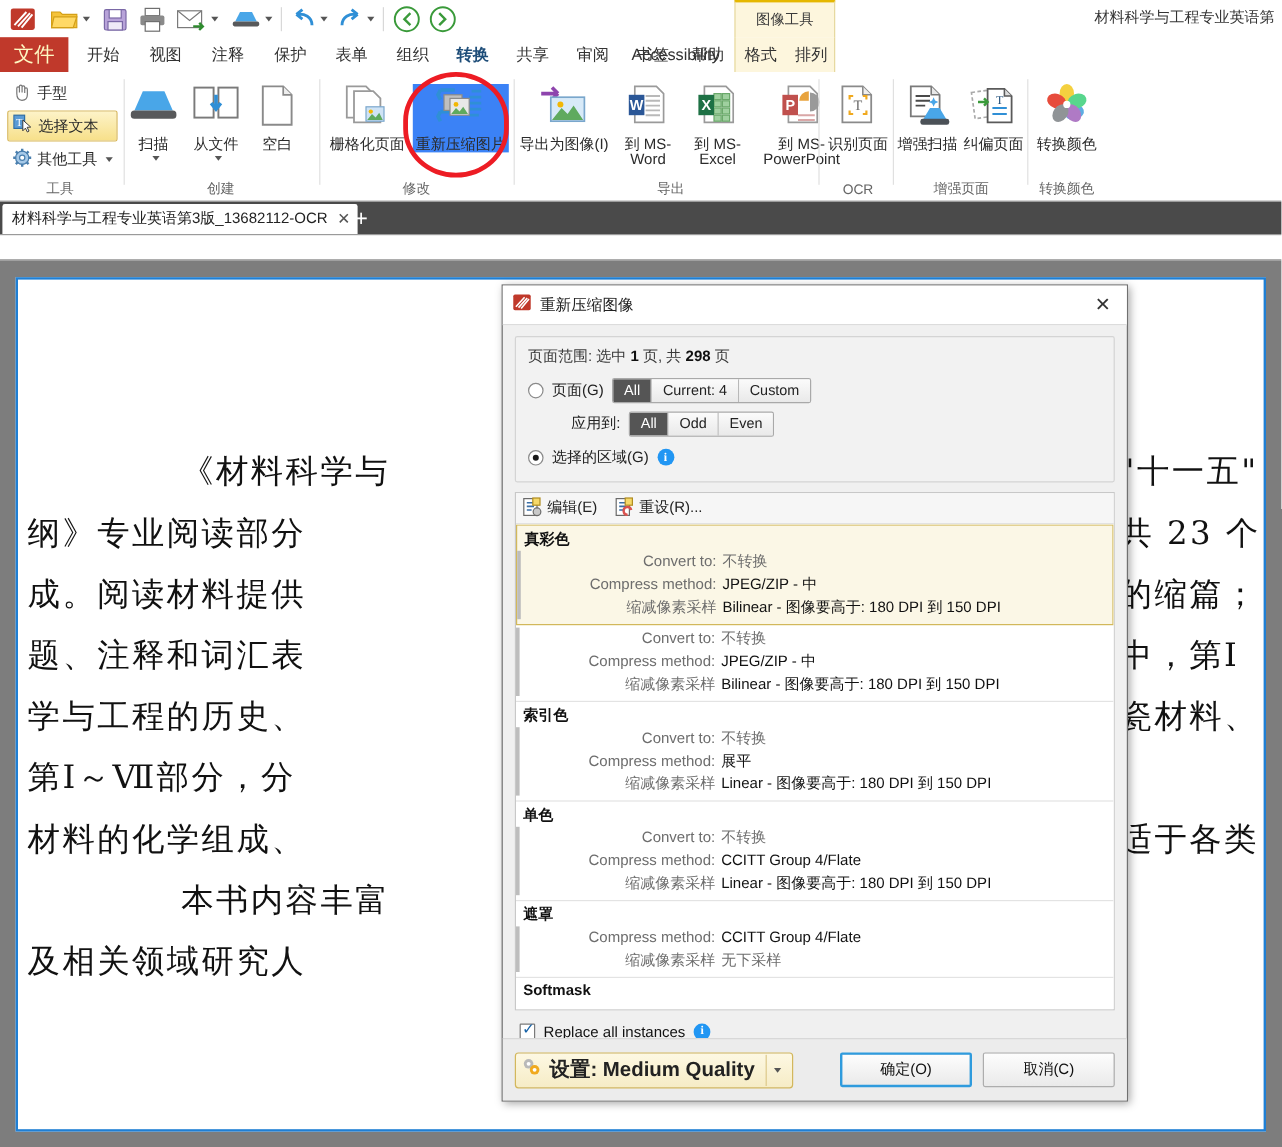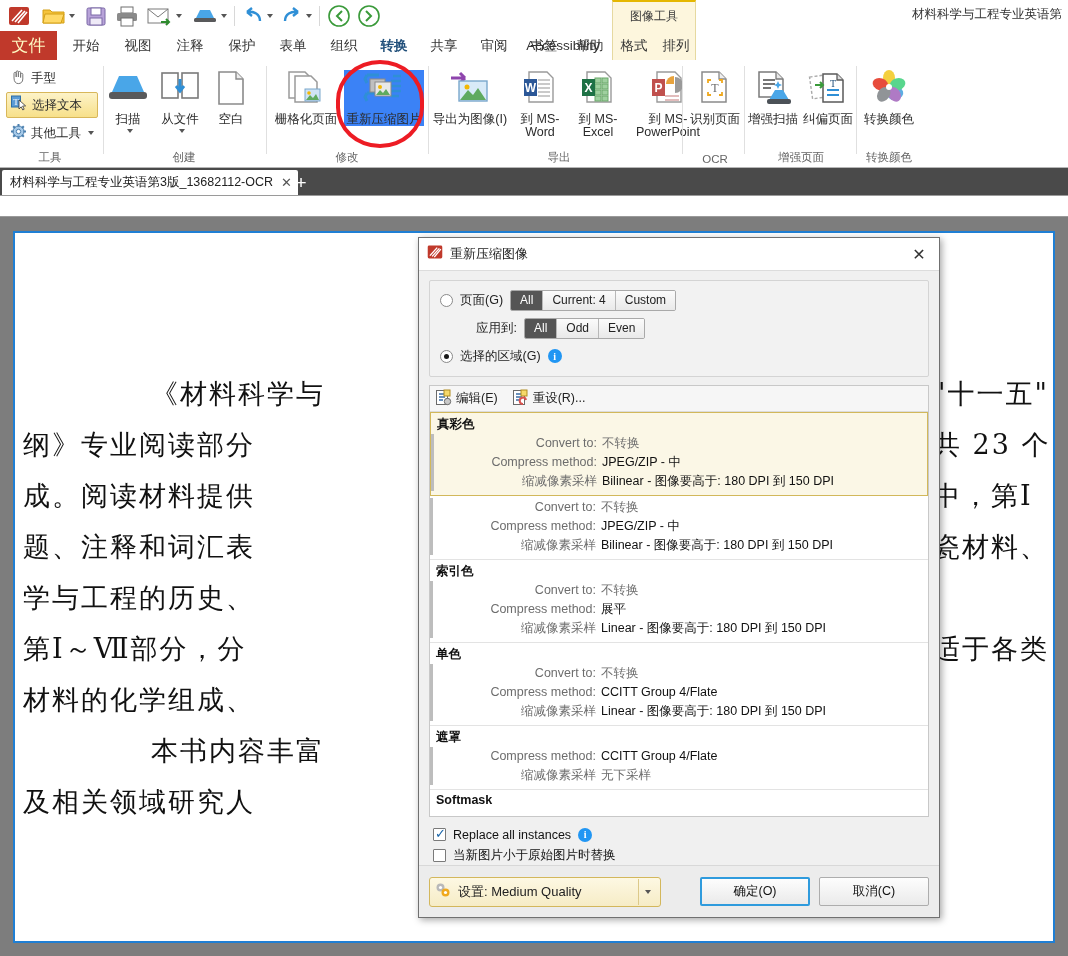--- a/index.html
+++ b/index.html
@@ -211,21 +211,21 @@
   .dlg-footer {
     position:absolute; left:0; bottom:0; width:100%; height:52px;
     background:#ececec; border-top:1px solid #d8d8d8;
     display:flex; align-items:center; padding:0 10px;
   }
   .settings-combo {
     width:232px; height:30px; display:flex; align-items:center;
     background:linear-gradient(#fdf8e3,#f6ecc6); border:1px solid #d3b75c;
     border-radius:3px; padding:0 4px;
   }
-  .settings-combo .lbl { font-size:13px; color:#222; margin-left:6px; }
+  .settings-combo .lbl { font-size:17px; color:#222; margin-left:6px;font-weight:bold; }
   .combo-caret {
     margin-left:auto; width:18px; height:26px; border-left:1px solid #dcc98a;
     display:flex; align-items:center; justify-content:center;
   }
   .btn {
     height:29px; min-width:110px; border:1px solid #adadad; border-radius:2px;
     background:linear-gradient(#fdfdfd,#eaeaea); font-size:12.5px; color:#111;
     display:flex; align-items:center; justify-content:center;
   }
   .btn.primary { border:2px solid #2f9bdd; }
@@ -595,20 +595,21 @@
         <div class="pgline">题、注释和词汇表</div>
         <div class="pgline">学与工程的历史、</div>
         <div class="pgline">第Ⅰ～Ⅶ部分，分</div>
         <div class="pgline">材料的化学组成、</div>
         <div class="pgline indent">本书内容丰富</div>
         <div class="pgline">及相关领域研究人</div>
       </div>
       <div class="pagetext" style="left:auto;right:0;width:120px;padding-left:0;padding-right:0;text-align:left;">
         <div class="pgline">"十一五"</div>
         <div class="pgline">共 23 个</div>
+        <div class="pgline">的缩篇；</div>
         <div class="pgline">中，第Ⅰ</div>
         <div class="pgline">瓷材料、</div>
         <div class="pgline"></div>
         <div class="pgline">适于各类</div>
       </div>
     </div>
   </div>
 
   <div class="dialog">
     <div class="dlg-title">
@@ -618,20 +619,23 @@
             <path d="M4 16 L14 5 M7 17 L17 6 M10 18 L19 7" stroke="#fff" stroke-width="1.8"></path>
           </svg>
       </span>
       <span class="t">重新压缩图像</span>
       <span class="dlg-close">✕</span>
     </div>
 
     <div class="dlg-body">
 
       <div class="panel range-panel">
+        <div class="range-title">
+          <span>页面范围: 选中 </span><b>1</b><span> 页,  共 </span><b>298</b><span> 页</span>
+        </div>
 
         <div class="rowline">
           <span class="radio"></span>
           <span class="rowlabel">页面(G)</span>
           <div class="seg">
             <div class="active">All</div>
             <div>Current: 4</div>
             <div>Custom</div>
           </div>
         </div>

